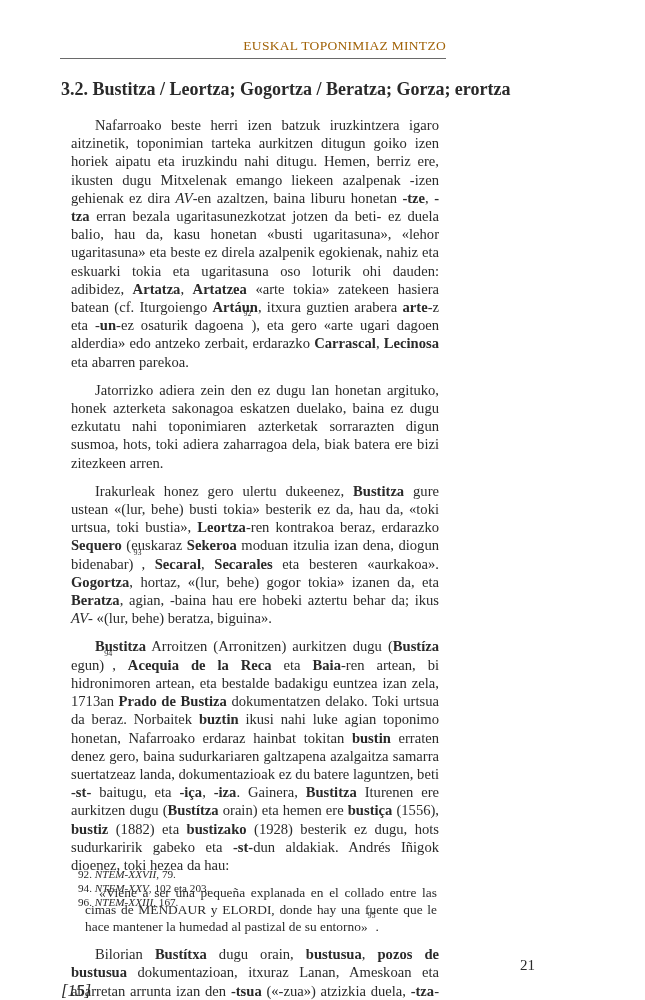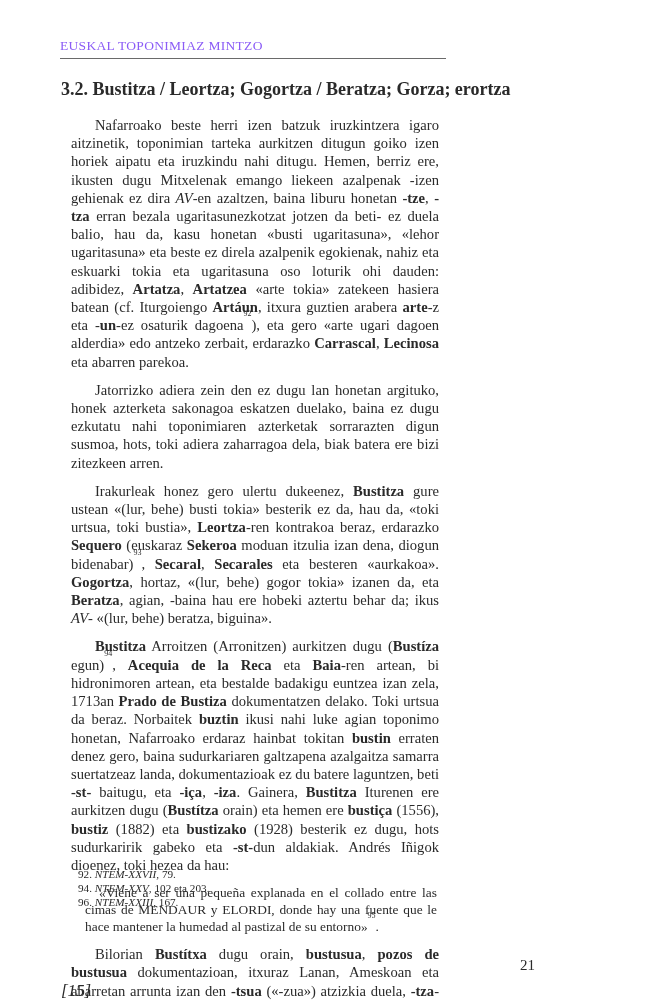--- a/index.html
+++ b/index.html
@@ -1,19 +1,19 @@
 <!DOCTYPE html>
 <html><head>
 <meta charset="utf-8">
 <style>
   html, body { margin: 0; padding: 0; background: #ffffff; }
   body { width: 645px; height: 1000px; position: relative; overflow: hidden;
          font-family: "Liberation Serif", "DejaVu Serif", serif; color: #2a2a2a; }
-  .header { position: absolute; left: 60px; top: 38px; width: 386px; text-align: left;
-            font-size: 13.5px; letter-spacing: 0.3px; color: #8b5cf6; }
+  .header { position: absolute; left: 60px; top: 38px; width: 386px; text-align: right;
+            font-size: 13.5px; letter-spacing: 0.3px; color: #a16207; }
   .header-rule { position: absolute; left: 60px; top: 58px; width: 386px; height: 0;
                  border-top: 1px solid #6a6a6a; }
   .section-title { position: absolute; left: 61px; top: 79px; font-size: 18px; font-weight: bold;
                    color: #2a2a2a; white-space: nowrap; }
   .body { position: absolute; left: 61px; top: 106px; width: 388px; font-size: 14.6px; line-height: 18.2px;
           text-align: justify; hyphens: manual; }
   .body p { margin: 10px; text-indent: 24px; }
   .body p.quote { margin: 8px 12px 9px 24px; font-size: 13.4px; line-height: 17px; text-indent: 14px; }
   .b { font-weight: bold; }
   .i { font-style: italic; }

